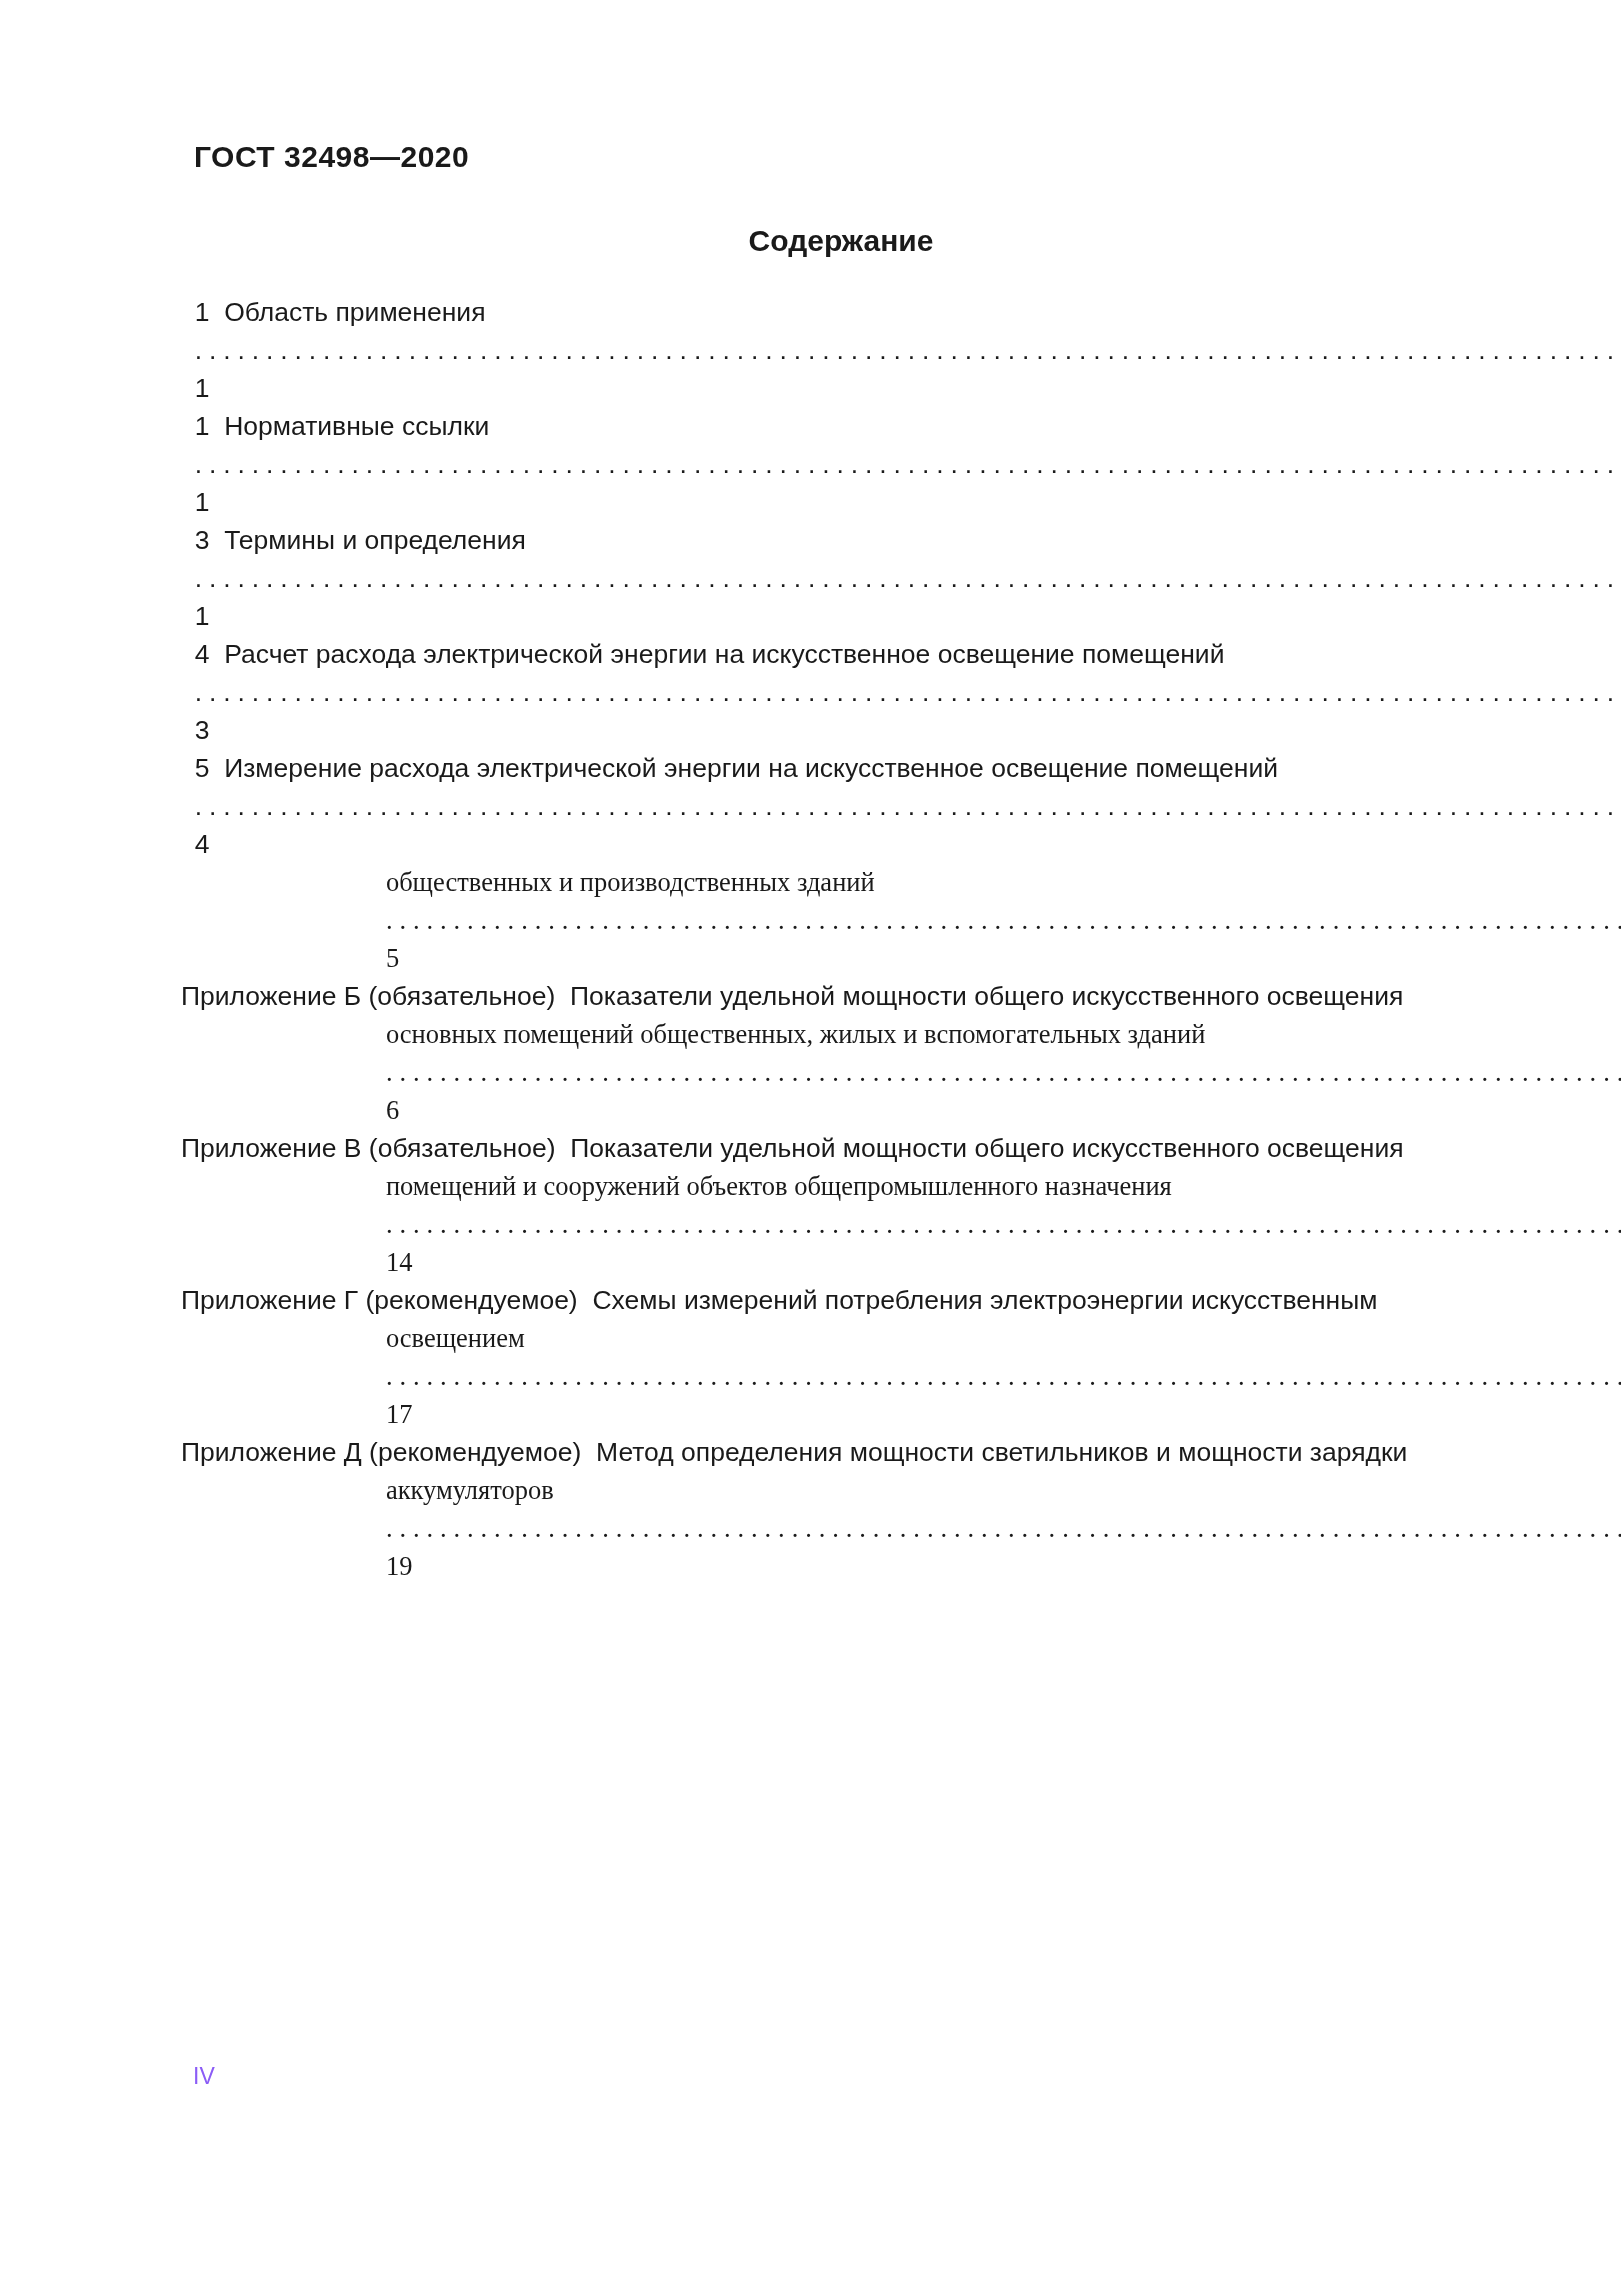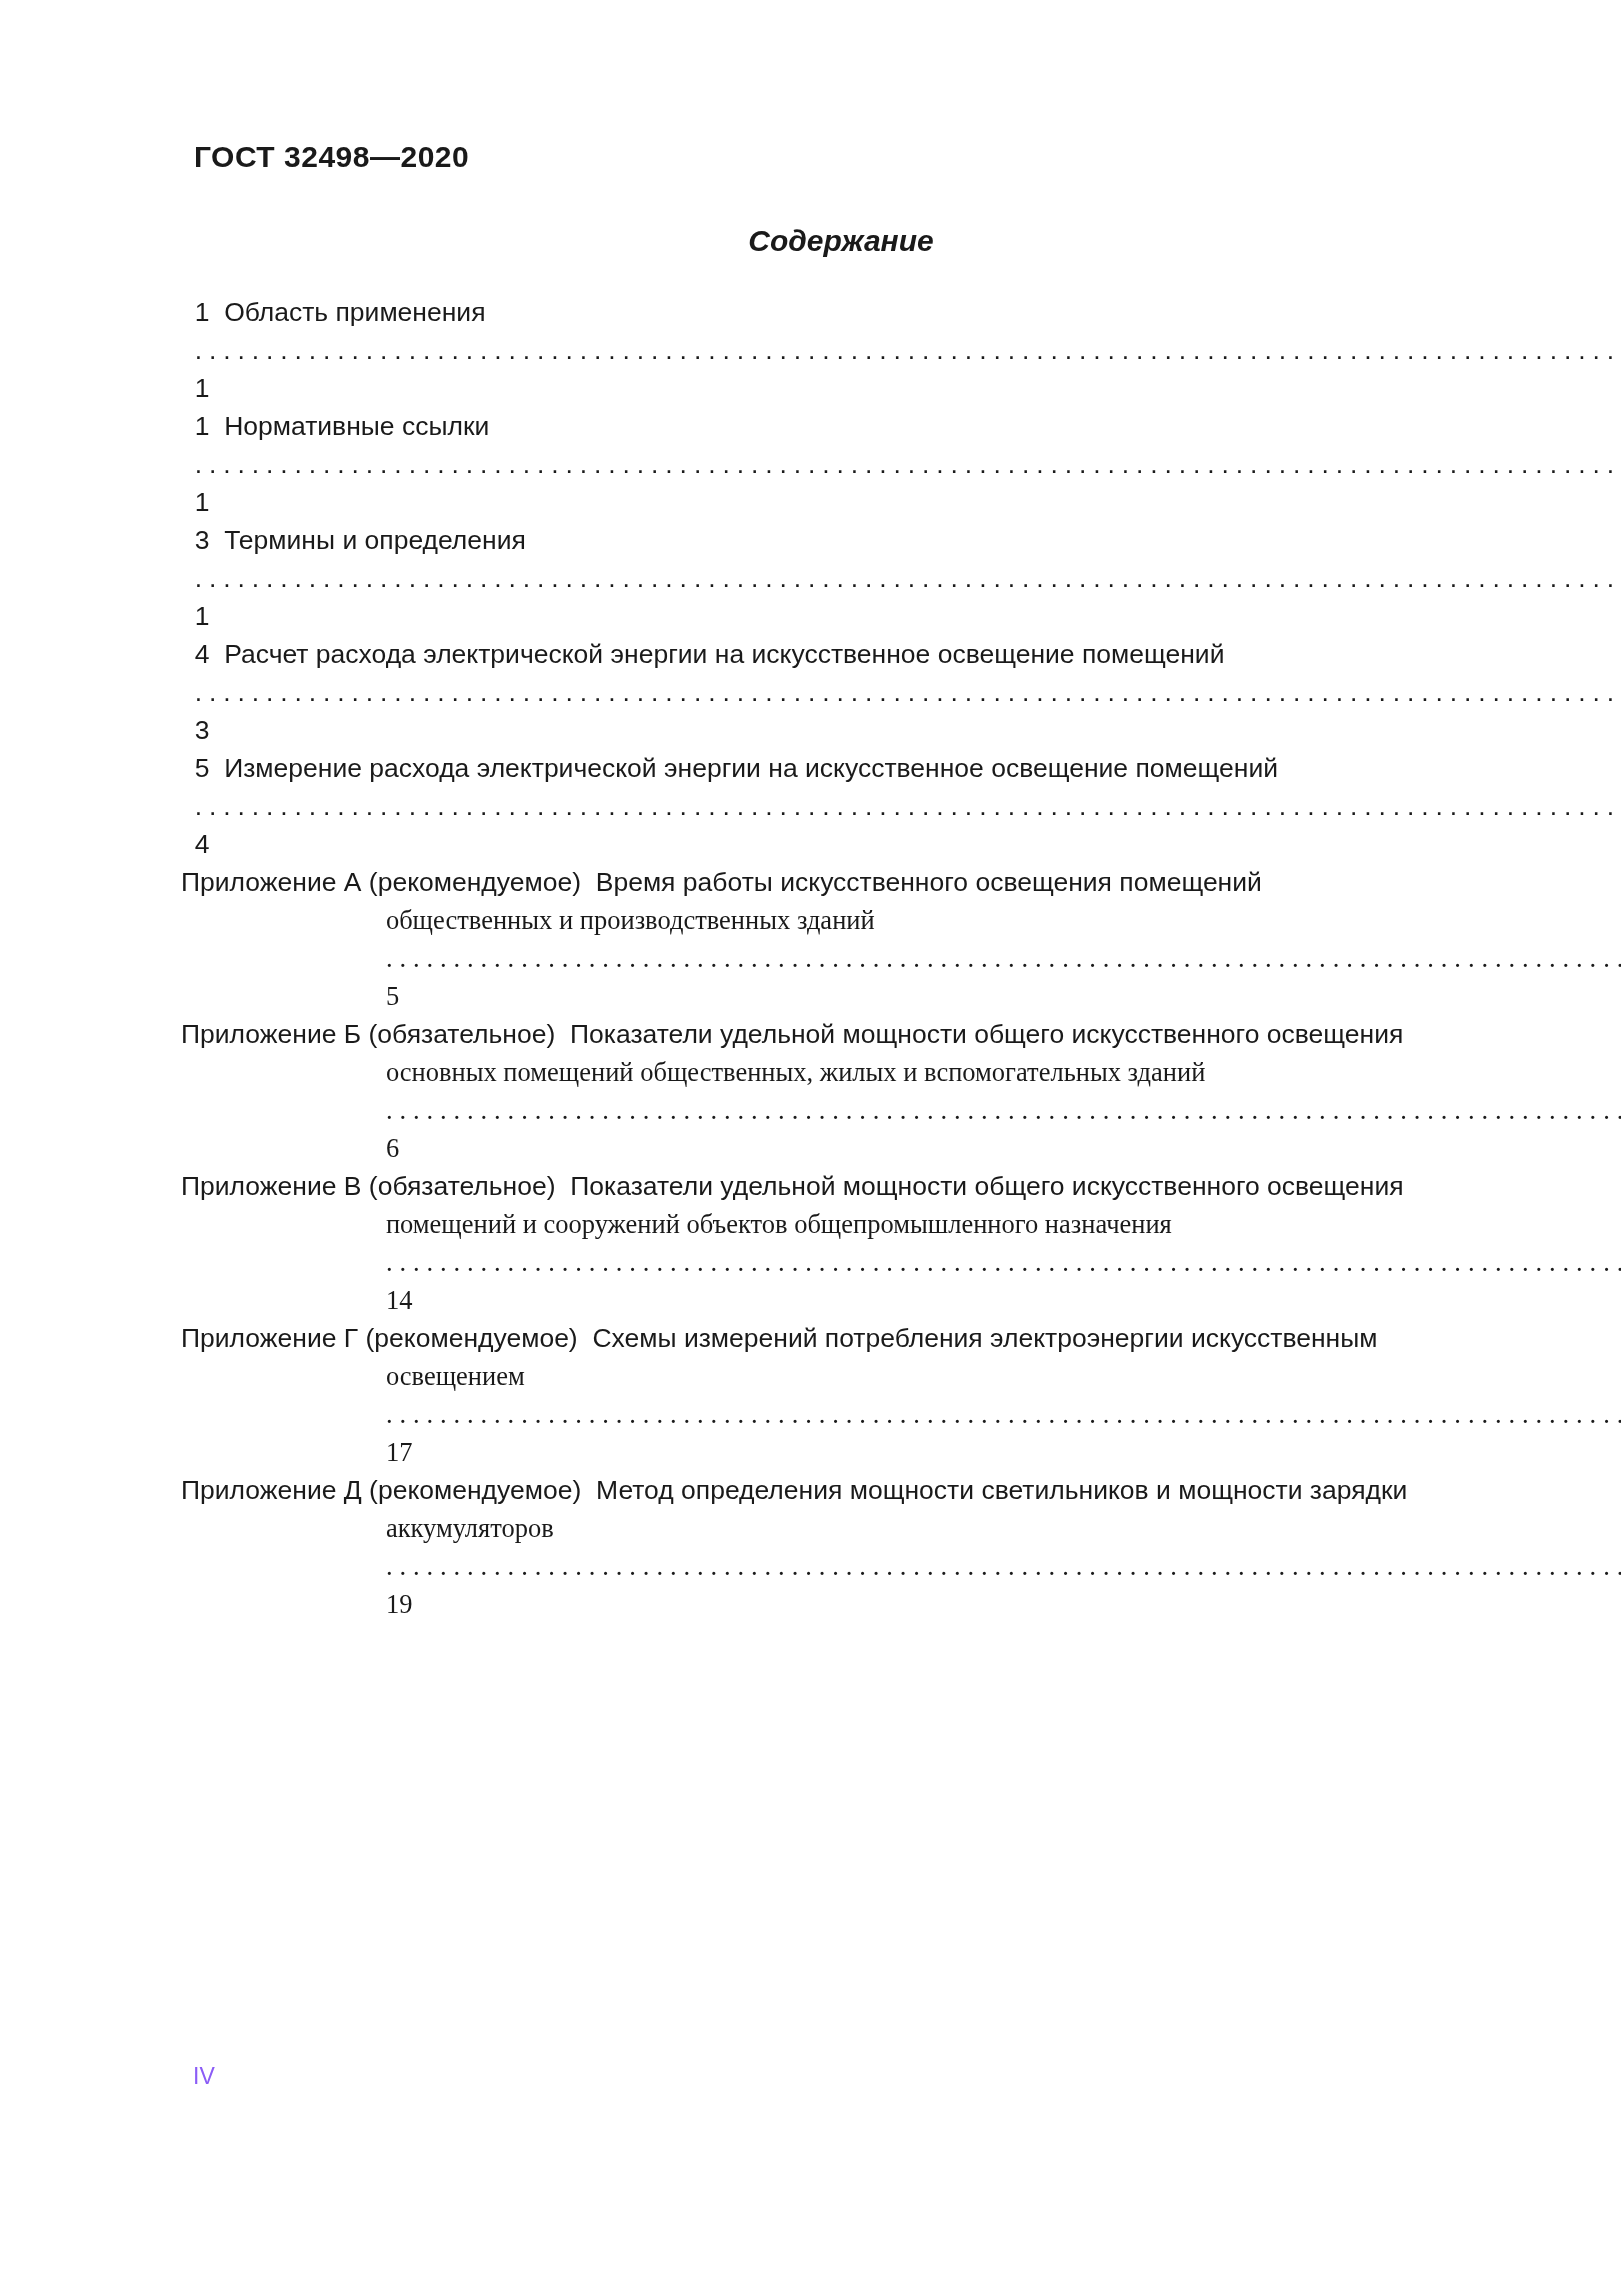--- a/index.html
+++ b/index.html
@@ -12,21 +12,21 @@
     overflow: hidden;
   }
   .page-header {
     position: absolute; left: 194px; top: 140px;
     font-size: 30px; font-weight: bold; letter-spacing: 0.5px;
     white-space: pre;
     text-align: center;
   }
   .doc-title {
     position: absolute; left: 181px; top: 224px; width: 1320px;
-    text-align: center; font-size: 30px; font-weight: bold; font-style: italic;
+    text-align: center; font-size: 30px; font-weight: bold;
   }
   .toc {
     position: absolute; left: 181px; top: 293px; width: 1320px;
     font-size: 26.5px; line-height: 38px;
   }
   .row { display: flex; align-items: baseline; flex-direction: column; }
   .row .t { white-space: pre; flex: 0 0 auto; }
   .row.entry { padding-left: 9.8px; }
   .row.cont  { padding-left: 201px; font-family: Liberation Serif, serif; }
   .dots {
@@ -75,23 +75,20 @@
     <span class="dots"></span>
     <span class="pg">3</span>
   </div>
 
   <div class="row entry">
     <span class="t">5  Измерение расхода электрической энергии на искусственное освещение помещений</span>
     <span class="dots"></span>
     <span class="pg">4</span>
   </div>
 
-  <div class="row head">
-    <span class="t">Приложение А (рекомендуемое)  Время работы искусственного освещения помещений</span>
-  </div>
   <div class="row cont">
     <span class="t">общественных и производственных зданий</span>
     <span class="dots"></span>
     <span class="pg">5</span>
   </div>
 
   <div class="row head">
     <span class="t">Приложение Б (обязательное)  Показатели удельной мощности общего искусственного освещения</span>
   </div>
   <div class="row cont">

